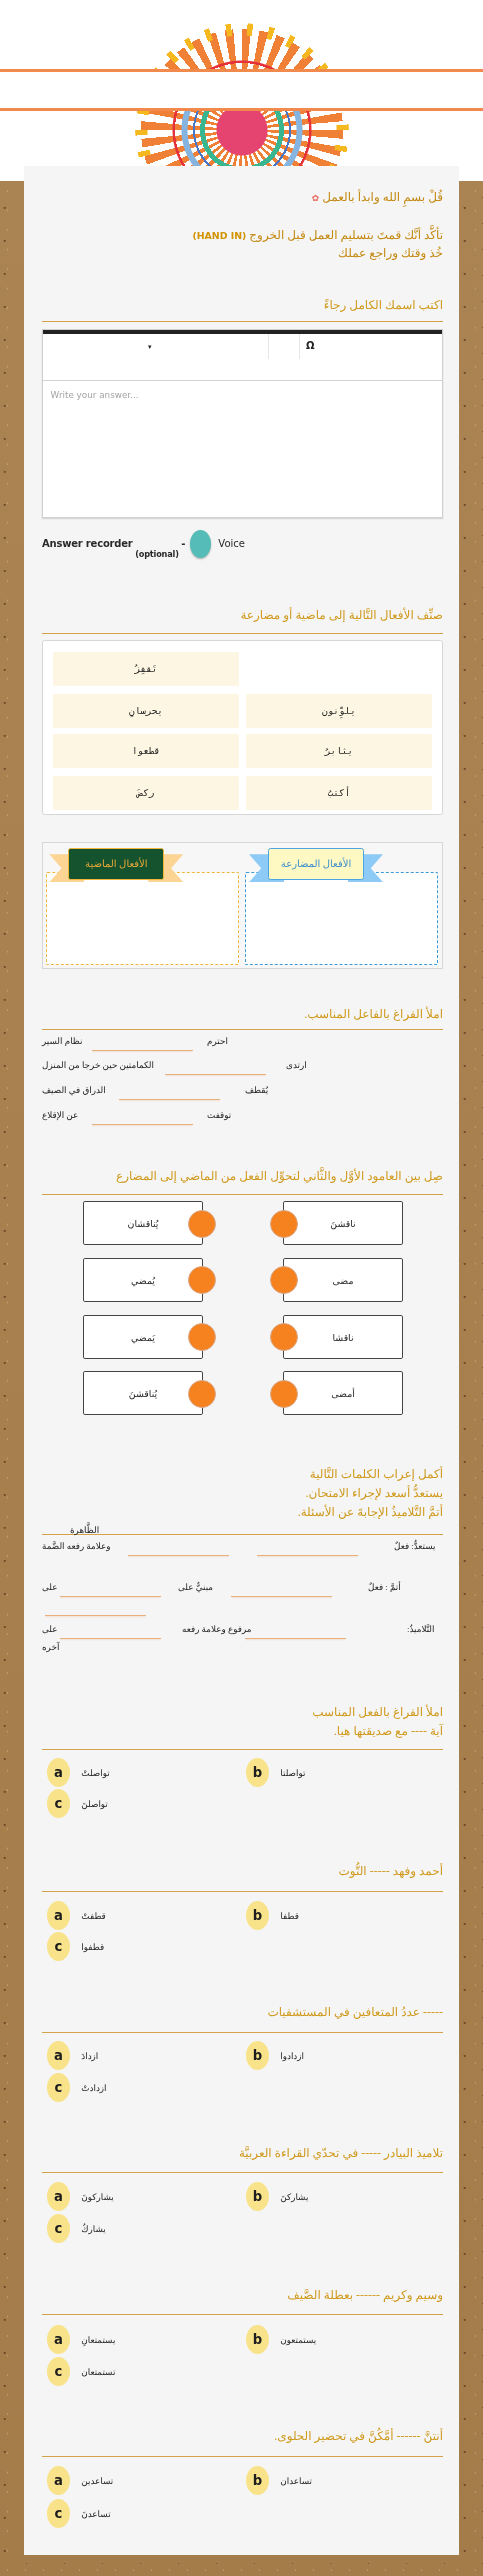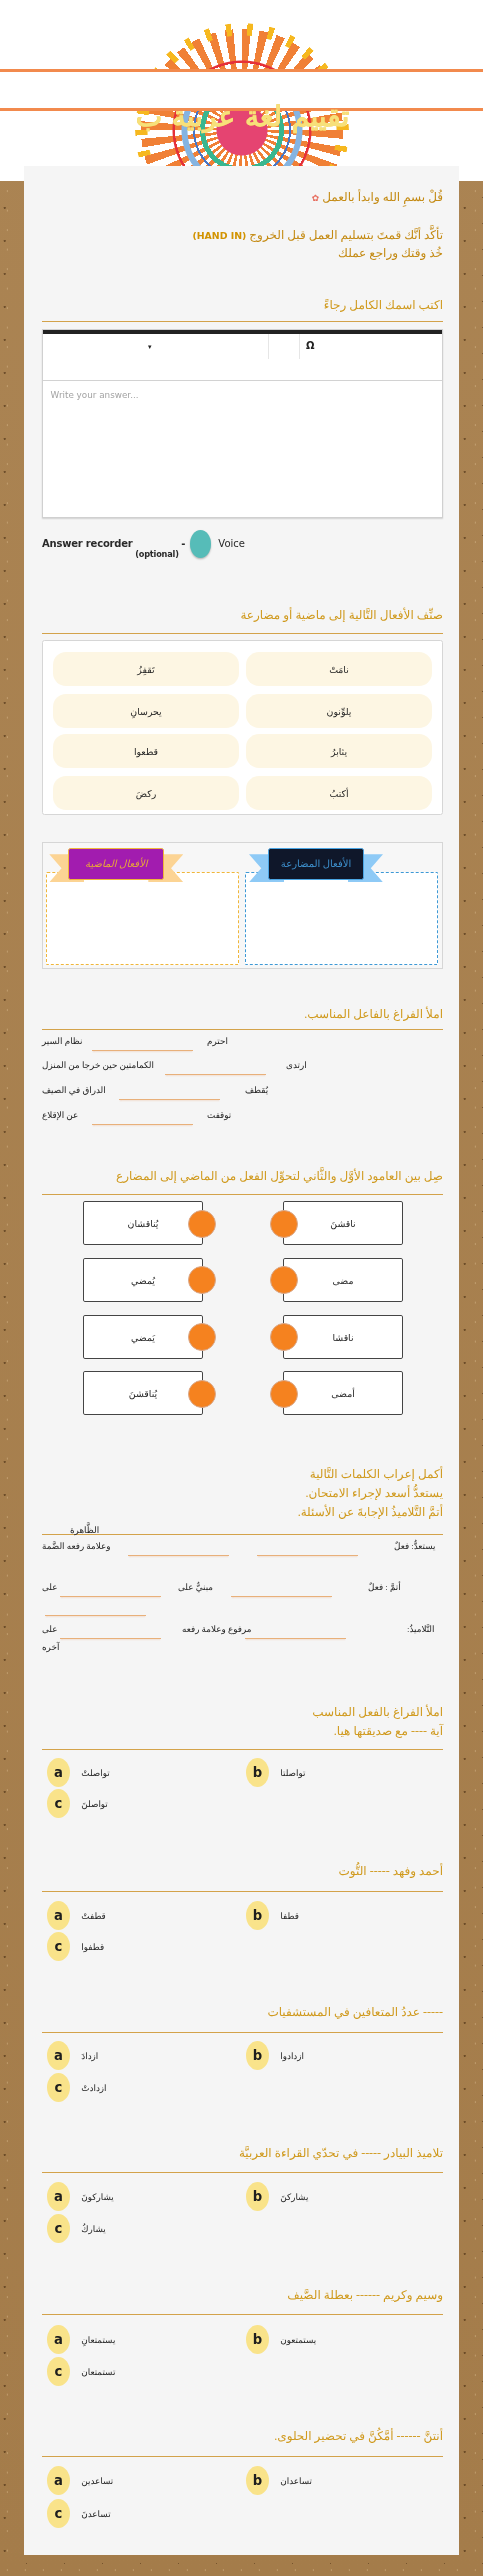--- a/index.html
+++ b/index.html
@@ -106,23 +106,23 @@
     box-shadow: 0 1.3px 1.9px rgba(0,0,0,0.25); border: none; cursor: pointer;
   }
   .voice-label { font-weight: normal; font-size: 10px; color: #2a2a2a; margin-left: 7.6px; }
 
   
   .sort-box {
     position: absolute; left: 42px; top: 640px; width: 401px; height: 175px;
     background: #fff; border: 0.6px solid #d6d6d6; border-radius: 2.5px;
   }
   .sort-card {
-    position: absolute; width: 186px; height: 34px; background: #fdf6e3; border-radius: 13px;
+    position: absolute; width: 186px; height: 34px; background: #fdf6e3; border-radius: 1px;
     display: flex; align-items: center; justify-content: center;
-    font-family: Liberation Serif, serif; font-size: 9.4px; color: #222; cursor: grab;
+    font-family: Liberation Mono, monospace; font-size: 9.4px; color: #222; cursor: grab;
   }
 
   
   .drop-box {
     position: absolute; left: 42px; top: 842px; width: 401px; height: 127px;
     background: #f7f7f7; border: 0.6px solid #d6d6d6;
   }
   .drop-zone {
     position: absolute; top: 29px; width: 193px; height: 93px; background: #fff;
     border: 1.3px dashed; border-radius: 1.3px;
@@ -133,24 +133,24 @@
   .ribbon .tail { position: absolute; top: 6.3px; width: 35px; height: 28px; }
   .ribbon .tail.l { left: 0; clip-path: polygon(0 0,100% 0,100% 100%,0 100%,35% 50%); }
   .ribbon .tail.r { right: 0; clip-path: polygon(0 0,100% 0,65% 50%,100% 100%,0 100%); }
   .ribbon .face {
     position: absolute; left: 19px; top: 0; width: 96px; height: 31.5px; border: 1.3px solid; border-radius: 2.5px;
     display: flex; align-items: center; justify-content: center; direction: rtl;
     font-family: "Liberation Serif", serif; font-size: 10px;
   }
   .ribbon.past { left: 6.3px; }
   .ribbon.past .tail { background: #fcd494; }
-  .ribbon.past .face { background: #a21caf; border-color: #f0b63a; color: #e8a73a; font-style: italic; }
+  .ribbon.past .face { background: #14532d; border-color: #f0b63a; color: #e8a73a; }
   .ribbon.present { left: 206px; }
   .ribbon.present .tail { background: #8ecaf6; }
-  .ribbon.present .face { background: #0f172a; border-color: #4aa5e3; color: #3d8fcc; }
+  .ribbon.present .face { background: #fef9c3; border-color: #4aa5e3; color: #3d8fcc; }
 
   
   .blank-row { position: absolute; height: 17.6px; font-family: "Liberation Serif", serif; font-size: 8.8px; color: #222; }
   .blank-text { position: absolute; white-space: nowrap; direction: rtl; }
   .blank-input {
     position: absolute; height: 15px; border: none; border-bottom: 0.6px solid #e8b07a;
     background: transparent; outline: none; box-shadow: 0 1.3px 1.3px -0.6px rgba(230,140,80,0.25);
   }
 
   
@@ -177,21 +177,20 @@
 </style>
 </head>
 <body>
 
 <div class="header">
   <div class="mandala"></div>
   <div class="mandala-dots"></div>
   <div class="header-band"></div>
   <div class="orange-line top"></div>
   <div class="orange-line bottom"></div>
-  <div class="header-title">تقييم لغة عربية ب</div>
 </div>
 
 <div class="panel"></div>
 <div class="panel-lower"></div>
 
 <div class="content rtl" style="top:189px;">
   <div class="intro-line">
     <span>قُلْ بسمِ الله وابدأ بالعمل</span>
     <span class="flower">✿</span>
   </div>
@@ -233,21 +232,20 @@
 </div>
 
 <div class="content rtl" style="top:606px;">
   <div class="title-line">صنِّف الأفعال التَّالية إلى ماضية أو مضارعة</div>
 </div>
 <div class="content" style="top:633px;">
     <div class="rule"></div>
   </div>
 
 <div class="sort-box">
-  <div class="sort-card" style="left:203px;top:11.3px;">نامَتْ</div>
   <div class="sort-card" style="left:10px;top:11.3px;">تَقفِزُ</div>
   <div class="sort-card" style="left:10px;top:53px;">يحرسانِ</div>
   <div class="sort-card" style="left:203px;top:53px;">يلوِّنون</div>
   <div class="sort-card" style="left:203px;top:93px;">يثابرُ</div>
   <div class="sort-card" style="left:10px;top:93px;">قطعوا</div>
   <div class="sort-card" style="left:203px;top:135px;">أكتبُ</div>
   <div class="sort-card" style="left:10px;top:135px;">ركضَ</div>
 </div>
 
 <div class="drop-box">

